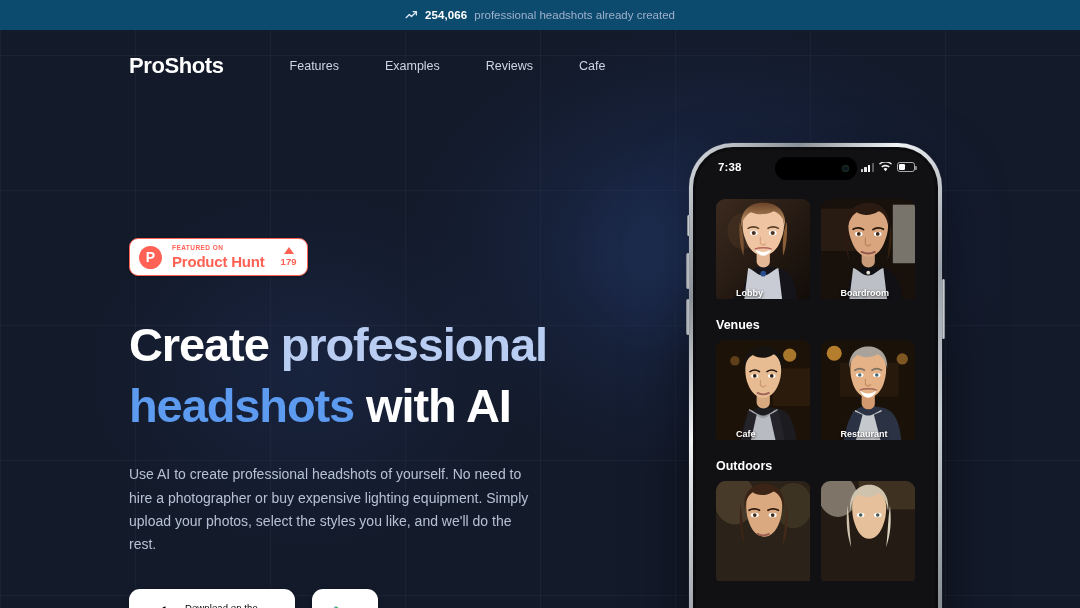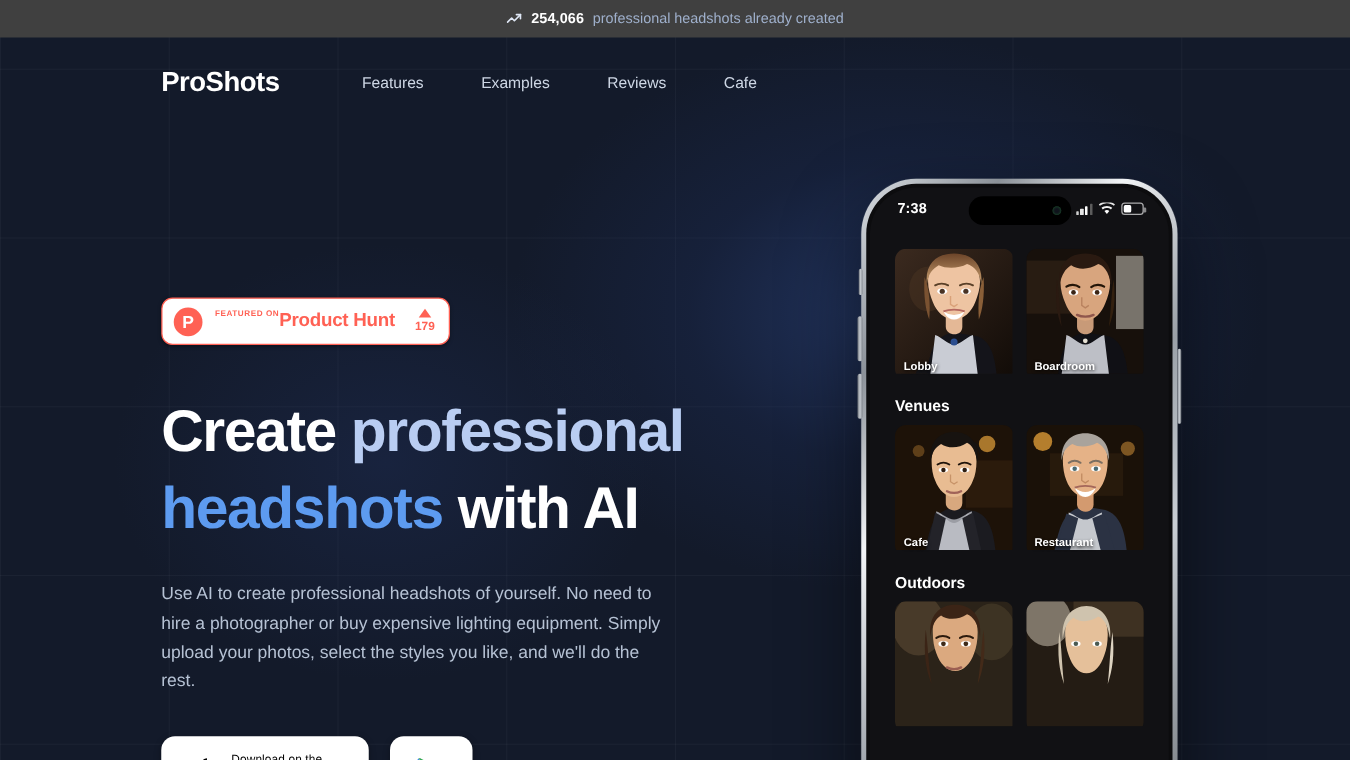--- a/index.html
+++ b/index.html
@@ -29,21 +29,21 @@
   #bg-glow2 {
     position:absolute; left:60px; top:120px; width:620px; height:500px;
     background:radial-gradient(ellipse 50% 50% at 40% 50%, rgba(34,52,100,0.35) 0%, rgba(19,26,42,0) 70%);
     pointer-events:none;
   }
 
   
   #announce {
     position:relative; z-index:5;
     height:30px; width:100%;
-    background:#404040;
+    background:#0c4a6e;
     display:flex; align-items:center; justify-content:center;
     gap:7px;
     font-size:11.5px;
   }
   #announce .trend { display:block; }
   #announce .count { color:#ffffff; font-weight:700; letter-spacing:.1px; }
   #announce .rest  { color:#9fb0cc; font-weight:400; }
 
   
   #nav {
@@ -70,21 +70,21 @@
     border-radius:9px;
     height:38px; padding:0 9px 0 9px; gap:10px;
     box-shadow:0 1px 3px rgba(0,0,0,.35);
   }
   #ph-logo {
     width:23px; height:23px; border-radius:50%;
     background:#ff6154; color:#fff;
     display:flex; align-items:center; justify-content:center;
     font-size:14px; font-weight:800; line-height:1;
   }
-  #ph-text { display:flex; flex-direction:row; justify-content:center; }
+  #ph-text { display:flex; flex-direction:column; justify-content:center; }
   #ph-kicker { font-size:6.5px; font-weight:700; color:#ff6154; letter-spacing:.45px; line-height:1.3; }
   #ph-name   { font-size:15px; font-weight:800; color:#ff6154; letter-spacing:-.2px; line-height:1.15; }
   #ph-votes  { display:flex; flex-direction:column; align-items:center; margin-left:6px; margin-right:2px; }
   #ph-caret  { width:0;height:0;border-left:5px solid transparent;border-right:5px solid transparent;border-bottom:7px solid #ff6154; }
   #ph-count  { font-size:9.5px; font-weight:700; color:#ff6154; margin-top:2px; }
 
   #headline {
     margin-top:39px;
     font-size:47px; font-weight:800; line-height:1.29;
     letter-spacing:-1.1px;
@@ -174,21 +174,21 @@
   #coin-icon { font-size:12px; line-height:1; }
   #coin-count { font-size:11px; font-weight:700; color:#fff; }
 
   
   #sections { padding:15px 0 0 0; }
   .sec-title { font-size:12.5px; font-weight:700; color:#fff; padding:0 20px; margin-bottom:8px; }
   .sec { margin-bottom:14px; }
   .cards { display:flex; gap:10px; padding:0 20px; }
   .card { width:99px; height:105px; border-radius:9px; overflow:hidden; position:relative; cursor:pointer; }
   .card .cap {
-    position:absolute; left:7px; bottom:6px;
+    position:absolute; left:20px; bottom:6px;
     font-size:9px; font-weight:700; color:#fff;
     text-shadow:0 1px 3px rgba(0,0,0,.9);
   }
   .photo { position:absolute; inset:0; }
 </style>
 </head>
 <body>
 
 <div id="bg-grid"></div>
 <div id="bg-glow"></div>

